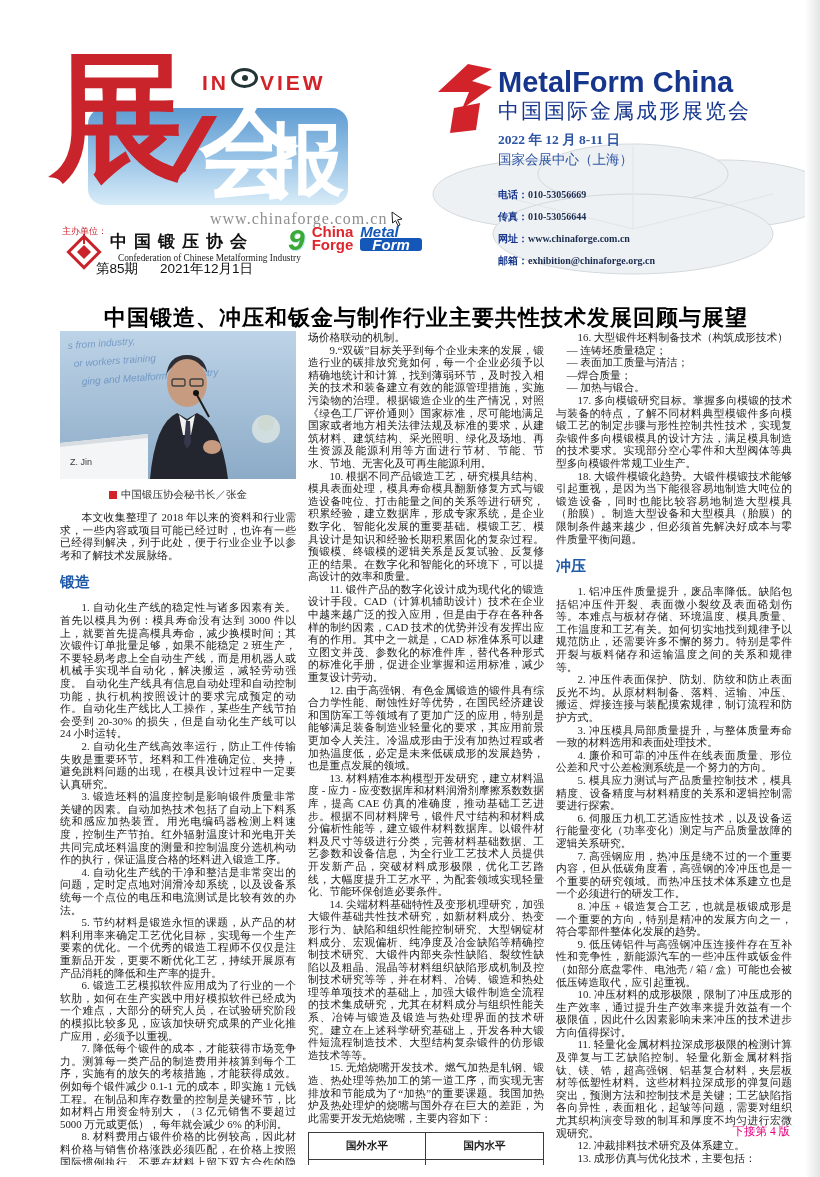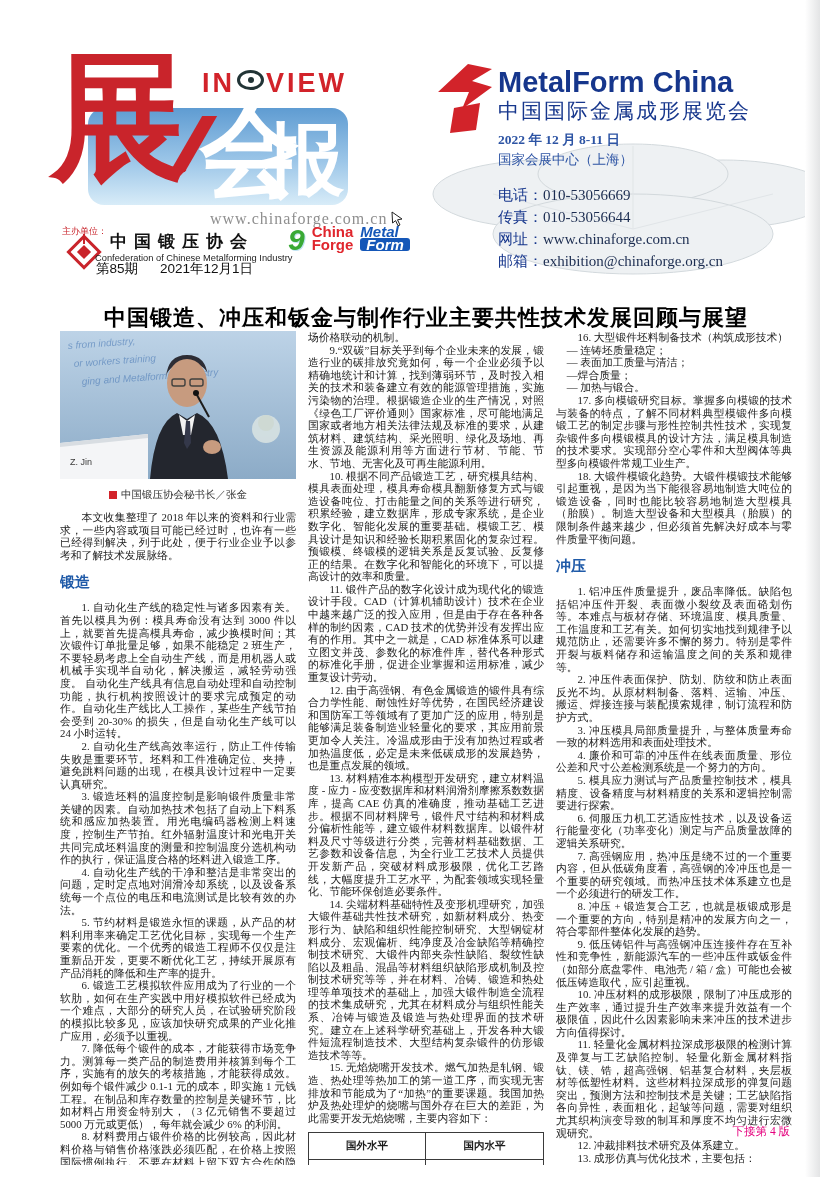--- a/index.html
+++ b/index.html
@@ -4,68 +4,68 @@
 <style>
   html,body{margin:0;padding:0;}
   body{width:820px;height:1177px;position:relative;background:#ffffff;overflow:hidden;
        font-family:"Liberation Serif","DejaVu Serif",serif;color:#1c1c1c;}
   .scan-edge{position:absolute;right:0;top:0;width:15px;height:100%;
        background:linear-gradient(to right,#ffffff,#e3e4e5);}
   
   .header{position:absolute;left:0;top:0;width:820px;height:282px;}
   .m-left{position:absolute;left:60px;top:62px;width:430px;height:215px;}
   .inview{position:absolute;left:142px;top:6px;color:#d2232a;font-weight:900;
-       font-family:"Liberation Sans",sans-serif;font-size:27px;letter-spacing:3px;}
+       font-family:"Liberation Sans",sans-serif;font-size:21px;letter-spacing:3px;}
   .eye{display:inline-block;width:21px;height:14px;border:3px solid #223436;border-radius:50%;
        position:relative;margin:0 2px;background:#fff;vertical-align:2px;}
   .eye::after{content:'';position:absolute;left:50%;top:50%;width:6px;height:6px;background:#223436;
        border-radius:50%;transform:translate(-50%,-50%);}
   .bluebox{position:absolute;left:28px;top:46px;width:260px;height:97px;border-radius:16px;
        background:linear-gradient(180deg,#5f9cd2 0%,#9cc6e8 55%,#d8ecf8 100%);}
   .bb-slash{position:absolute;left:98px;top:8px;width:15px;height:56px;background:#c9242b;
        transform:skewX(-30deg);}
   .bb-hui{position:absolute;left:112px;top:-8px;font-size:100px;line-height:1;color:#ffffff;
        font-weight:900;font-family:"Liberation Sans",sans-serif;}
   .bb-bao{position:absolute;right:4px;top:12px;font-size:80px;line-height:1;color:#ffffff;
        font-weight:900;font-family:"Liberation Sans",sans-serif;}
   .zhan{position:absolute;left:-10px;top:-14px;font-size:138px;line-height:1;color:#c9242b;
        font-weight:900;font-family:"Liberation Sans",sans-serif;}
   .m-url{position:absolute;left:150px;top:148px;color:#8f8f8f;font-size:16px;letter-spacing:1px;}
   .cursor-arrow{display:inline-block;margin-left:4px;vertical-align:-2px;}
   .org-label{position:absolute;left:2px;top:163px;color:#c9242b;font-size:9px;}
   .org-logo{position:absolute;left:4px;top:170px;}
   .org-cn{position:absolute;left:50px;top:168px;font-family:"Liberation Sans",sans-serif;
        font-weight:700;font-size:17px;letter-spacing:7px;color:#111;}
-  .org-en{position:absolute;left:35px;top:191px;font-size:9.3px;color:#222;
-       font-family:Liberation Sans, sans-serif;}
+  .org-en{position:absolute;left:58px;top:191px;font-size:9.3px;color:#222;
+       font-family:Liberation Serif, serif;}
   .logos{position:absolute;left:228px;top:163px;display:flex;align-items:flex-start;gap:7px;}
   .logo9{color:#3aa935;font-family:"Liberation Sans",sans-serif;font-weight:900;font-size:30px;
        font-style:italic;line-height:1;text-shadow:1px 1px 0 #bfe3f2;}
   .logo-cf{font-family:"Liberation Sans",sans-serif;font-weight:900;
        color:#e0262d;font-size:15px;line-height:13px;}
   .logo-mf{font-family:"Liberation Sans",sans-serif;font-weight:900;font-style:italic;
        color:#1557b8;font-size:15px;line-height:13px;}
   .logo-mf .chip{display:inline-block;background:#1557b8;color:#fff;border-radius:3px;
-       padding:0 6px;font-style:italic;text-align:center;}
+       padding:0 12px;font-style:italic;text-align:center;}
   .issue-line{position:absolute;left:36px;top:198px;font-family:"Liberation Sans",sans-serif;
        font-size:13.5px;color:#111;}
   .issue-line .gap{display:inline-block;width:22px;}
   
   .m-right{position:absolute;left:498px;top:66px;width:310px;height:212px;}
   .building{position:absolute;left:-75px;top:68px;z-index:0;opacity:.9;}
   .mf-logo{position:absolute;left:-62px;top:-4px;z-index:1;}
   .ev-text{position:relative;z-index:1;}
   .ev-name-en{font-family:"Liberation Sans",sans-serif;font-weight:700;font-size:29px;
        color:#16368c;line-height:32px;}
   .ev-name-cn{font-size:21px;color:#16368c;letter-spacing:2px;line-height:26px;
        font-family:"Liberation Sans",sans-serif;}
   .ev-date{font-size:13.5px;color:#2d54a4;font-weight:700;margin-top:6px;line-height:20px;}
   .ev-venue{font-size:13.5px;color:#2d54a4;line-height:20px;}
   .contacts{margin-top:14px;}
-  .contact-row{font-size:15px;font-weight:400;color:#1b2c50;line-height:22px;}
+  .contact-row{font-size:10px;font-weight:700;color:#1b2c50;line-height:22px;}
   .contact-row .lbl{color:#16368c;}
   
   .headline{position:absolute;left:60px;top:288px;width:732px;text-align:center;
        font-family:"Liberation Sans",sans-serif;font-weight:900;font-size:22px;color:#000;
        letter-spacing:1px;}
   
   .main{position:absolute;left:60px;top:331px;width:732px;height:834px;display:flex;gap:12px;}
   .col{width:236px;height:100%;overflow:hidden;}
   .para{margin:0;text-align:justify;font-size:10.8px;line-height:12.6px;color:#222;}
   .para.p{text-indent:2em;}

